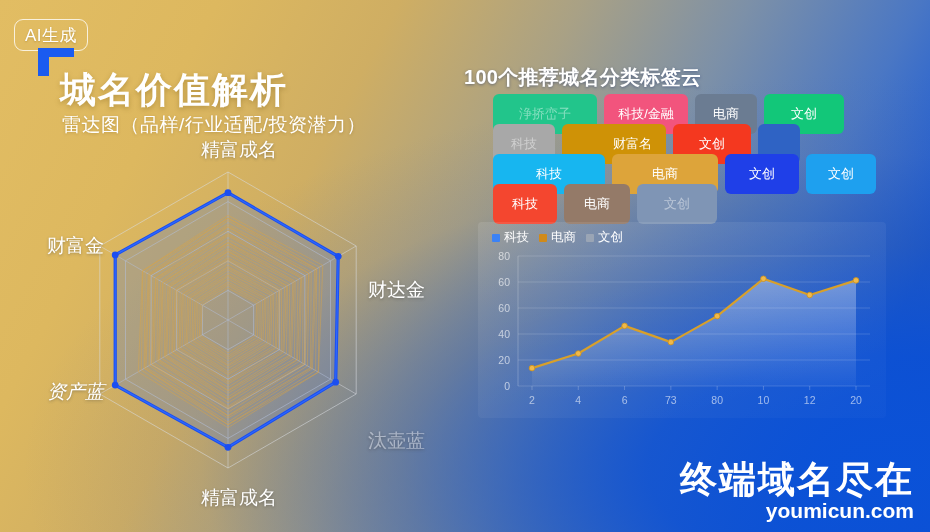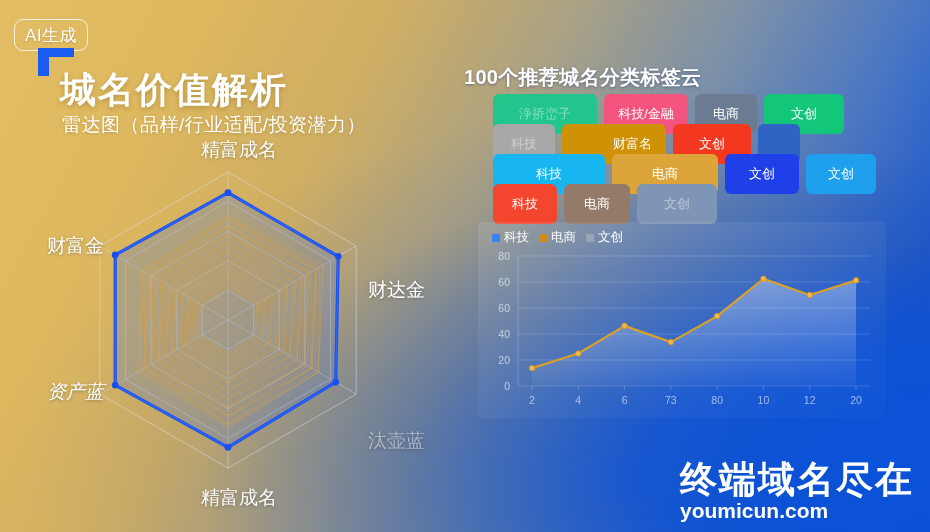--- a/index.html
+++ b/index.html
@@ -188,20 +188,21 @@
     position: absolute;
     left: 0;
     top: 26px;
   }
 
   
   .watermark {
     position: absolute;
     right: 16px;
     bottom: 10px;
+    text-align: right;
   }
   .wm-cn {
     font-size: 37px;
     font-weight: bold;
     color: #ffffff;
     letter-spacing: 2px;
     line-height: 1.05;
     white-space: nowrap;
   }
   .wm-en {

